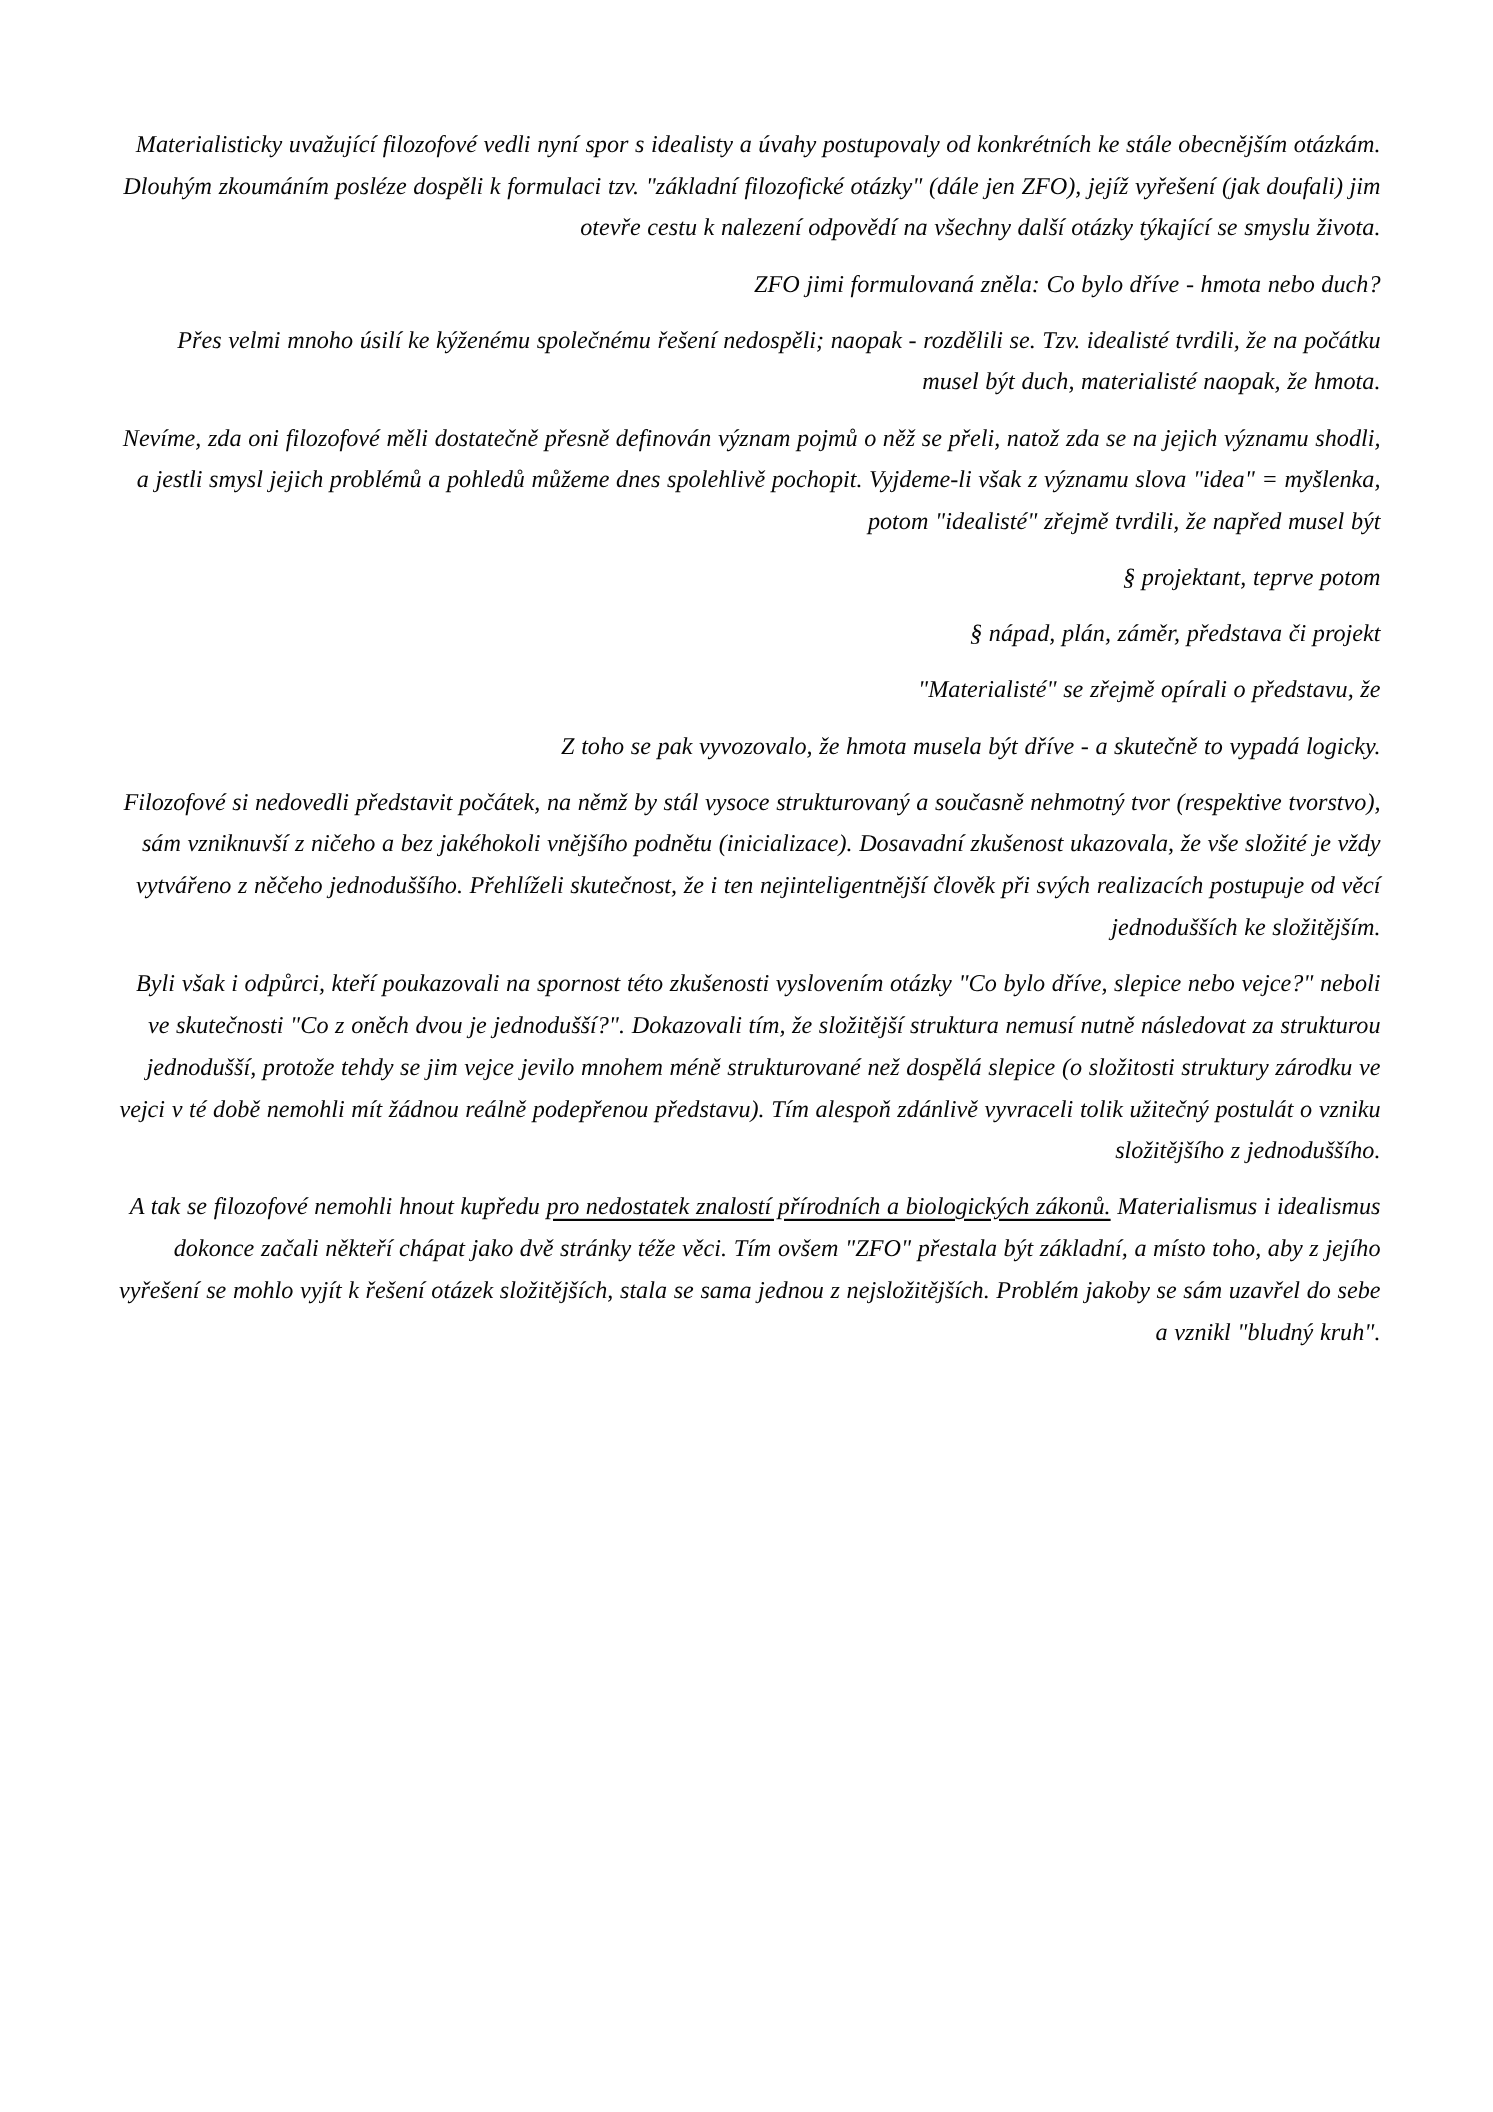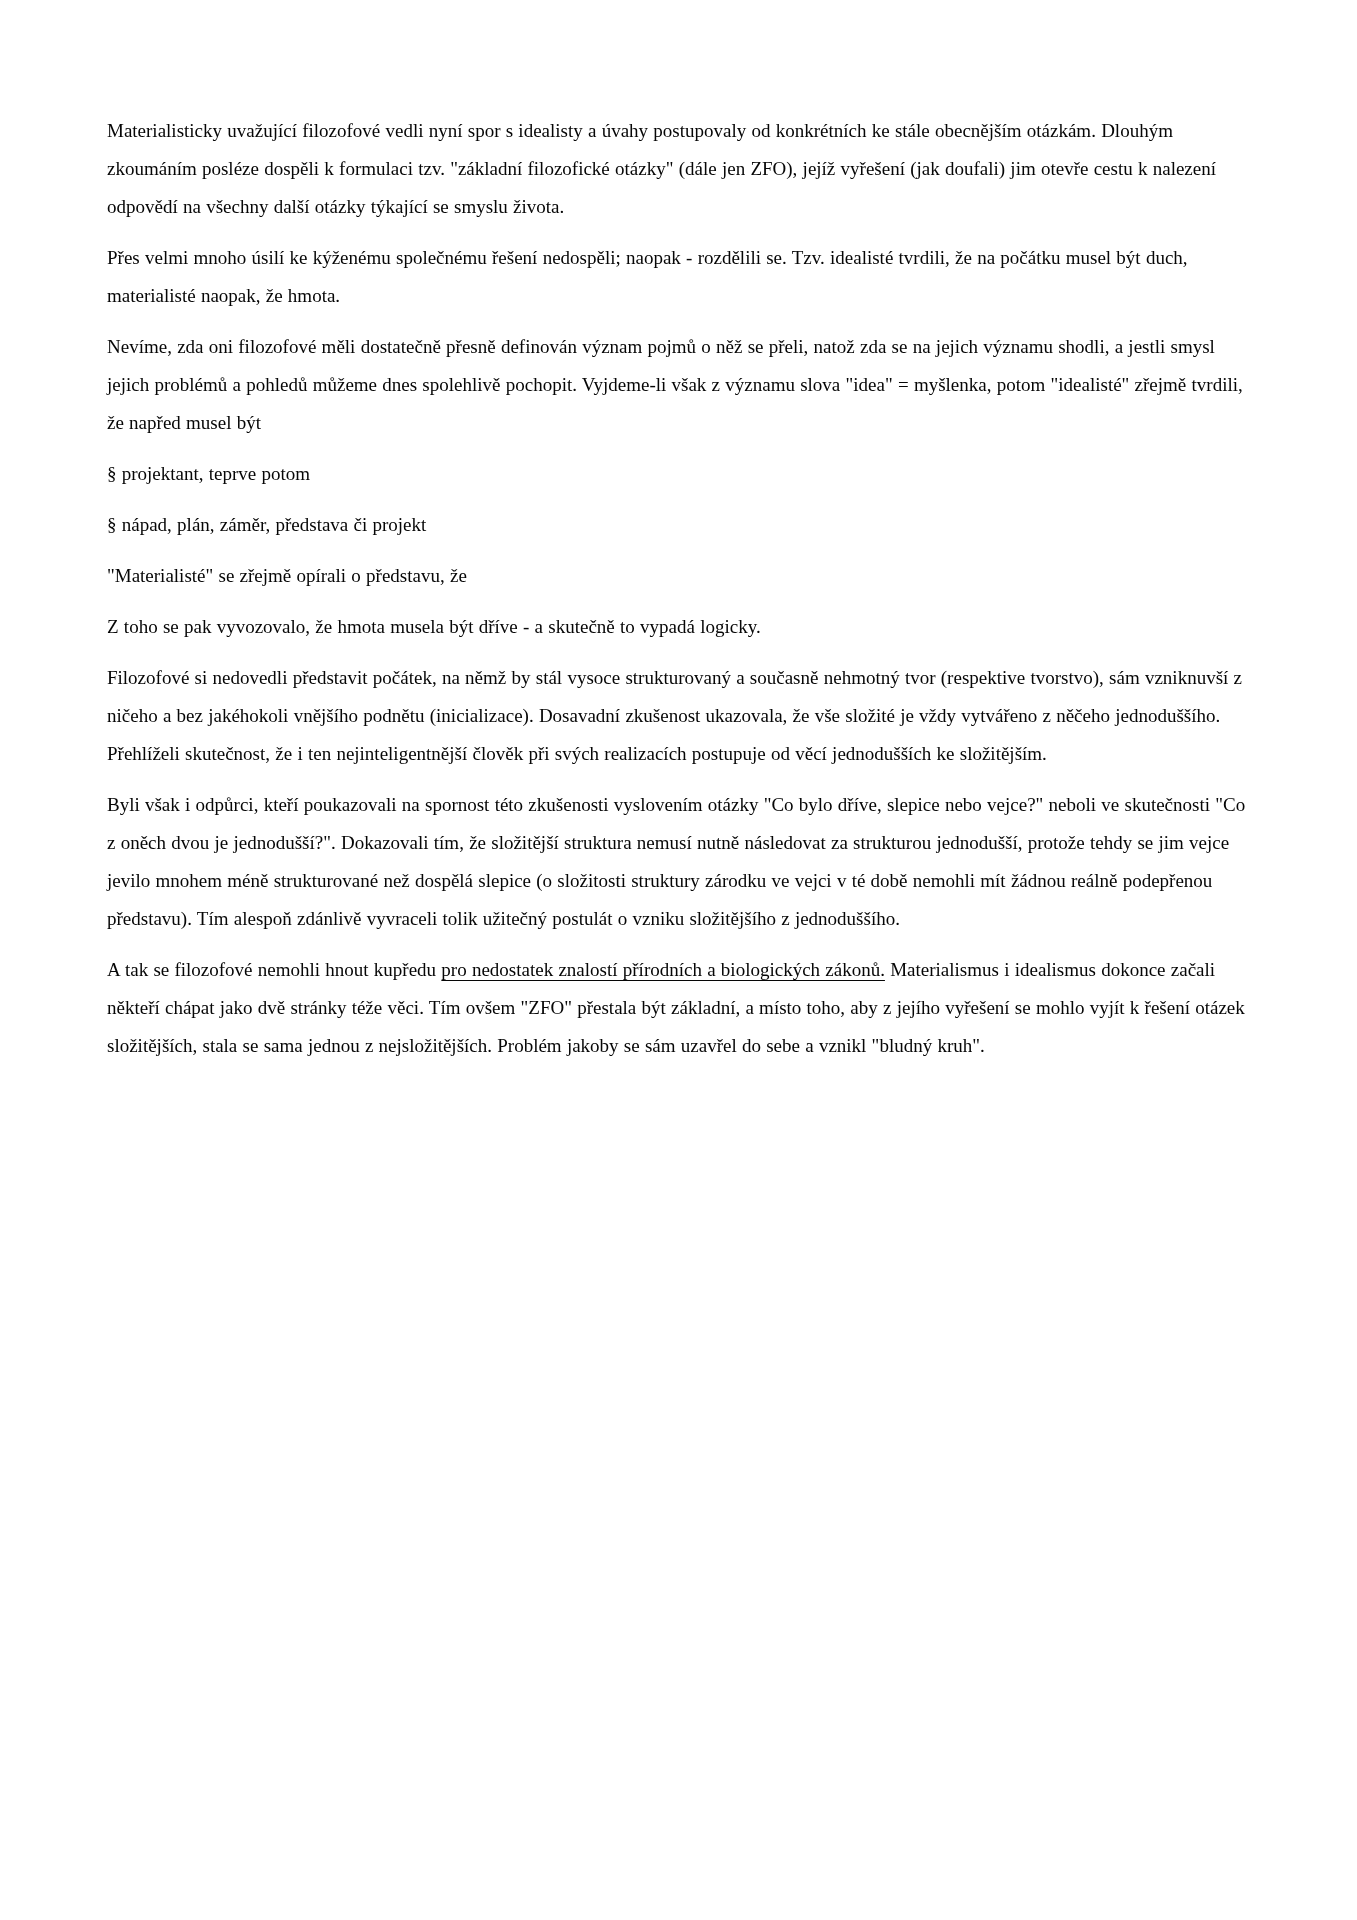--- a/index.html
+++ b/index.html
@@ -19,37 +19,39 @@
     width: 1357px;
     height: 1920px;
     background: #ffffff;
     padding: 112px 100px 60px 107px;
   }
   .doc {
     width: 1148px;
   }
   .doc p {
     margin: 0 0 13px 0;
-    font-size: 19px;
+    font-size: 22px;
     line-height: 38px;
-    text-align: left;
+    text-align: right;
     color: #060606;
     word-spacing: 0.5px;
+    font-style: italic;
   }
   .underline {
     text-decoration: underline;
     text-underline-offset: 4px;
   }
 </style>
 </head>
 <body>
 
 <div class="page">
   <div class="doc">
     <p>Materialisticky uvažující filozofové vedli nyní spor s idealisty a úvahy postupovaly od konkrétních ke stále obecnějším otázkám. Dlouhým zkoumáním posléze dospěli k formulaci tzv. "základní filozofické otázky" (dále jen ZFO), jejíž vyřešení (jak doufali) jim otevře cestu k nalezení odpovědí na všechny další otázky týkající se smyslu života.</p>
+    <p>ZFO jimi formulovaná zněla: Co bylo dříve - hmota nebo duch?</p>
     <p>Přes velmi mnoho úsilí ke kýženému společnému řešení nedospěli; naopak - rozdělili se. Tzv. idealisté tvrdili, že na počátku musel být duch, materialisté naopak, že hmota.</p>
     <p>Nevíme, zda oni filozofové měli dostatečně přesně definován význam pojmů o něž se přeli, natož zda se na jejich významu shodli, a jestli smysl jejich problémů a pohledů můžeme dnes spolehlivě pochopit. Vyjdeme-li však z významu slova "idea" = myšlenka, potom "idealisté" zřejmě tvrdili, že napřed musel být</p>
     <p>§ projektant, teprve potom</p>
     <p>§ nápad, plán, záměr, představa či projekt</p>
     <p>"Materialisté" se zřejmě opírali o představu, že</p>
     <p>Z toho se pak vyvozovalo, že hmota musela být dříve - a skutečně to vypadá logicky.</p>
     <p>Filozofové si nedovedli představit počátek, na němž by stál vysoce strukturovaný a současně nehmotný tvor (respektive tvorstvo), sám vzniknuvší z ničeho a bez jakéhokoli vnějšího podnětu (inicializace). Dosavadní zkušenost ukazovala, že vše složité je vždy vytvářeno z něčeho jednoduššího. Přehlíželi skutečnost, že i ten nejinteligentnější člověk při svých realizacích postupuje od věcí jednodušších ke složitějším.</p>
     <p>Byli však i odpůrci, kteří poukazovali na spornost této zkušenosti vyslovením otázky "Co bylo dříve, slepice nebo vejce?" neboli ve skutečnosti "Co z oněch dvou je jednodušší?". Dokazovali tím, že složitější struktura nemusí nutně následovat za strukturou jednodušší, protože tehdy se jim vejce jevilo mnohem méně strukturované než dospělá slepice (o složitosti struktury zárodku ve vejci v té době nemohli mít žádnou reálně podepřenou představu). Tím alespoň zdánlivě vyvraceli tolik užitečný postulát o vzniku složitějšího z jednoduššího.</p>
     <p><span>A tak se filozofové nemohli hnout kupředu </span><span class="underline">pro nedostatek znalostí přírodních a biologických zákonů.</span><span> Materialismus i idealismus dokonce začali někteří chápat jako dvě stránky téže věci. Tím ovšem "ZFO" přestala být základní, a místo toho, aby z jejího vyřešení se mohlo vyjít k řešení otázek složitějších, stala se sama jednou z nejsložitějších. Problém jakoby se sám uzavřel do sebe a vznikl "bludný kruh".</span></p>
   </div>

